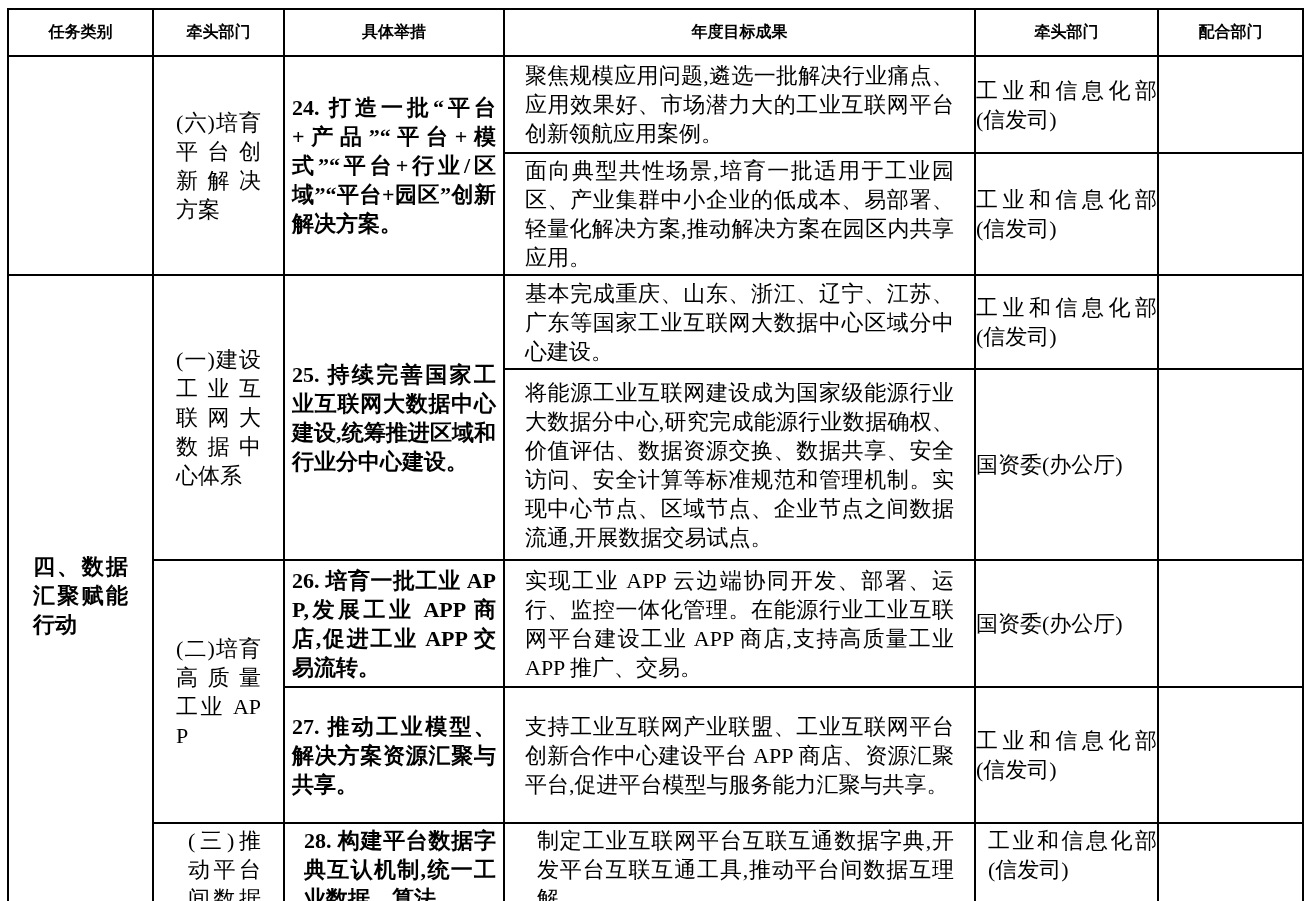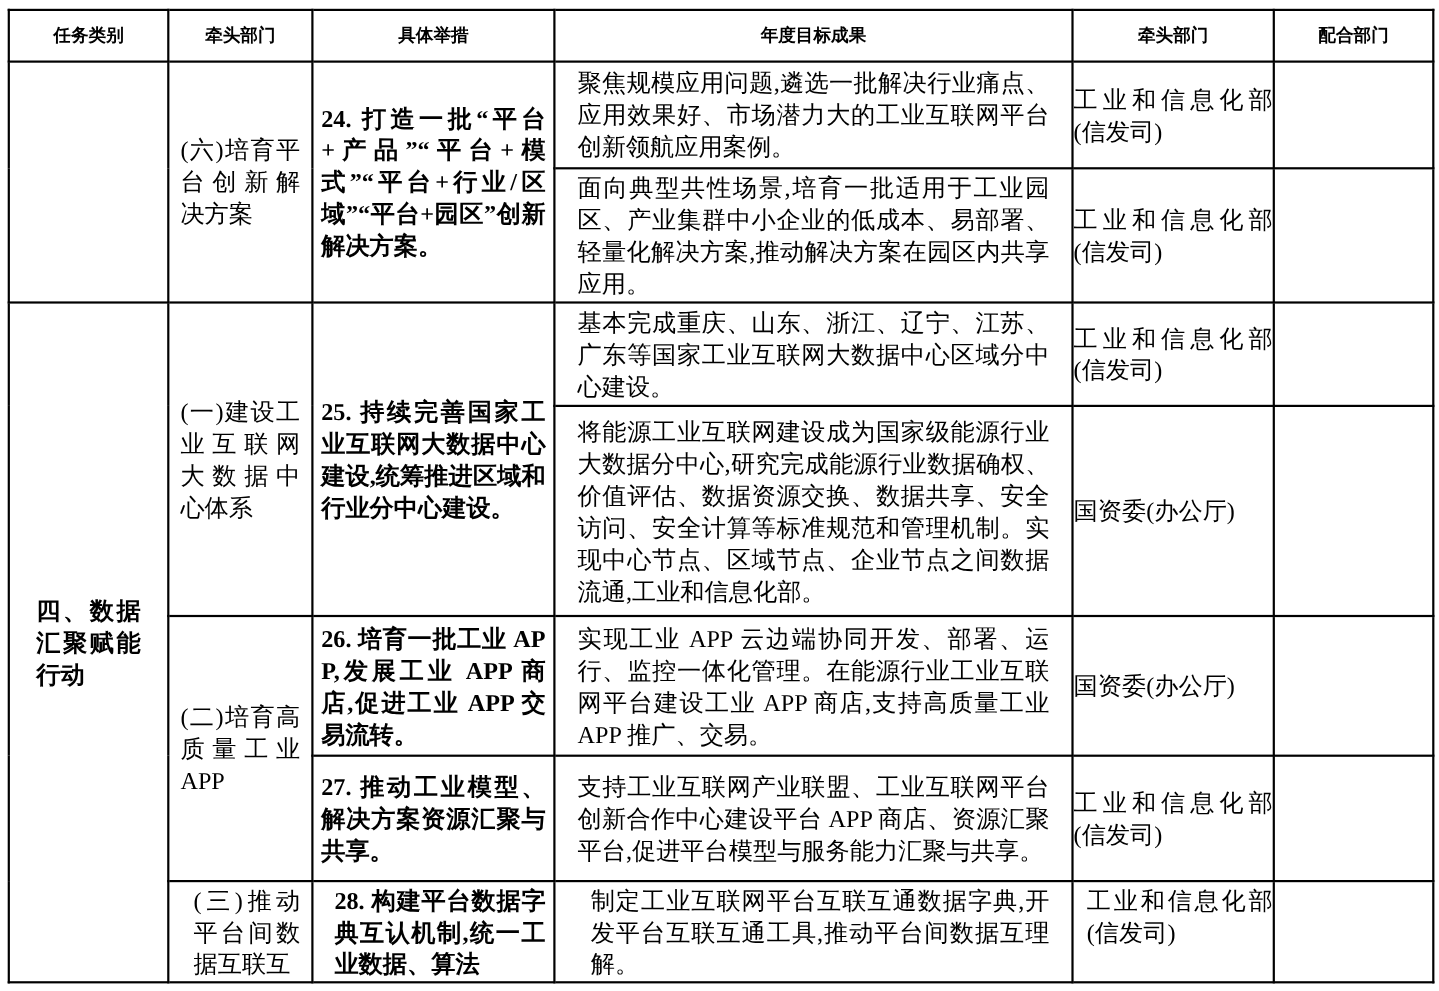--- a/index.html
+++ b/index.html
@@ -16,21 +16,21 @@
   .plan th {
     font-size:16px; font-weight:bold; text-align:center;
     padding:2px 2px; height:41px; vertical-align:middle;
   }
   .plan td {
     font-size:22px; line-height:29px; vertical-align:middle;
     text-align:justify; text-justify:inter-ideograph;
     word-break:break-all;
   }
   td.cat   { font-weight:bold; padding:2px 24px; }
-  td.work  { padding:2px 10px; }
+  td.work  { padding:2px 22px; }
   td.meas  { padding:2px 7px;font-weight:bold;  }
   td.goal  { padding:2px 20px;  }
   td.lead  { padding:2px 0; }
   td.supp  { padding:2px 6px;  }
   tr.r7 td { vertical-align:top; }
   tr.r7 .clip { max-height:86px; overflow:hidden;margin-left:12px; }
 </style>
 </head>
 <body>
 
@@ -70,32 +70,32 @@
       </tr>
       <tr style="height:94px">
         <td class="cat" rowspan="5">四、数据汇聚赋能行动</td>
         <td class="work" rowspan="2">(一)建设工业互联网大数据中心体系</td>
         <td class="meas" rowspan="2">25. 持续完善国家工业互联网大数据中心建设,统筹推进区域和行业分中心建设。</td>
         <td class="goal">基本完成重庆、山东、浙江、辽宁、江苏、广东等国家工业互联网大数据中心区域分中心建设。</td>
         <td class="lead">工业和信息化部(信发司)</td>
         <td class="supp"></td>
       </tr>
       <tr style="height:191px">
-        <td class="goal">将能源工业互联网建设成为国家级能源行业大数据分中心,研究完成能源行业数据确权、价值评估、数据资源交换、数据共享、安全访问、安全计算等标准规范和管理机制。实现中心节点、区域节点、企业节点之间数据流通,工业和信息化部。</td>
+        <td class="goal">将能源工业互联网建设成为国家级能源行业大数据分中心,研究完成能源行业数据确权、价值评估、数据资源交换、数据共享、安全访问、安全计算等标准规范和管理机制。实现中心节点、区域节点、企业节点之间数据流通,开展数据交易试点。</td>
         <td class="lead">国资委(办公厅)</td>
         <td class="supp"></td>
       </tr>
       <tr style="height:127px">
         <td class="work" rowspan="2">(二)培育高质量工业 APP</td>
         <td class="meas">26. 培育一批工业 APP,发展工业 APP 商店,促进工业 APP 交易流转。</td>
         <td class="goal">实现工业 APP 云边端协同开发、部署、运行、监控一体化管理。在能源行业工业互联网平台建设工业 APP 商店,支持高质量工业 APP 推广、交易。</td>
         <td class="lead">国资委(办公厅)</td>
         <td class="supp"></td>
       </tr>
-      <tr style="height:114px">
+      <tr style="height:136px">
         <td class="meas">27. 推动工业模型、解决方案资源汇聚与共享。</td>
         <td class="goal">支持工业互联网产业联盟、工业互联网平台创新合作中心建设平台 APP 商店、资源汇聚平台,促进平台模型与服务能力汇聚与共享。</td>
         <td class="lead">工业和信息化部(信发司)</td>
         <td class="supp"></td>
       </tr>
       <tr style="height:88px" class="r7">
         <td class="work">
             <div class="clip">(三)推动平台间数据互联互</div>
           </td>
         <td class="meas">

